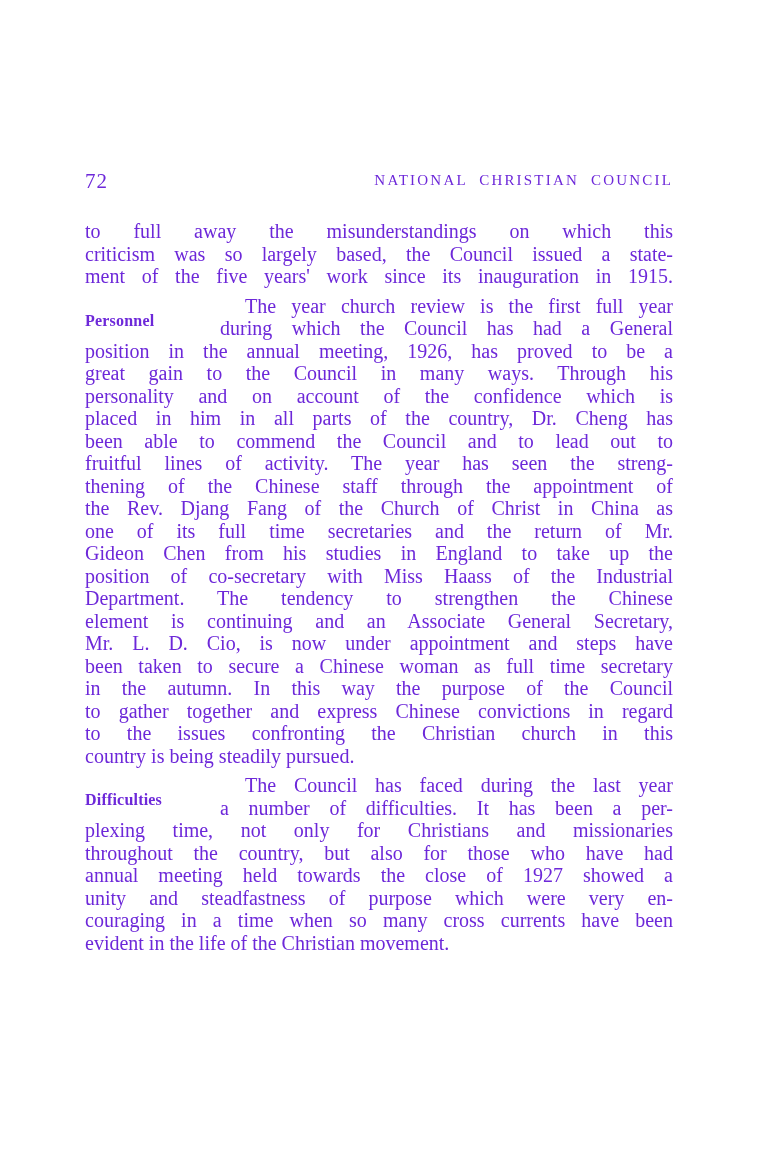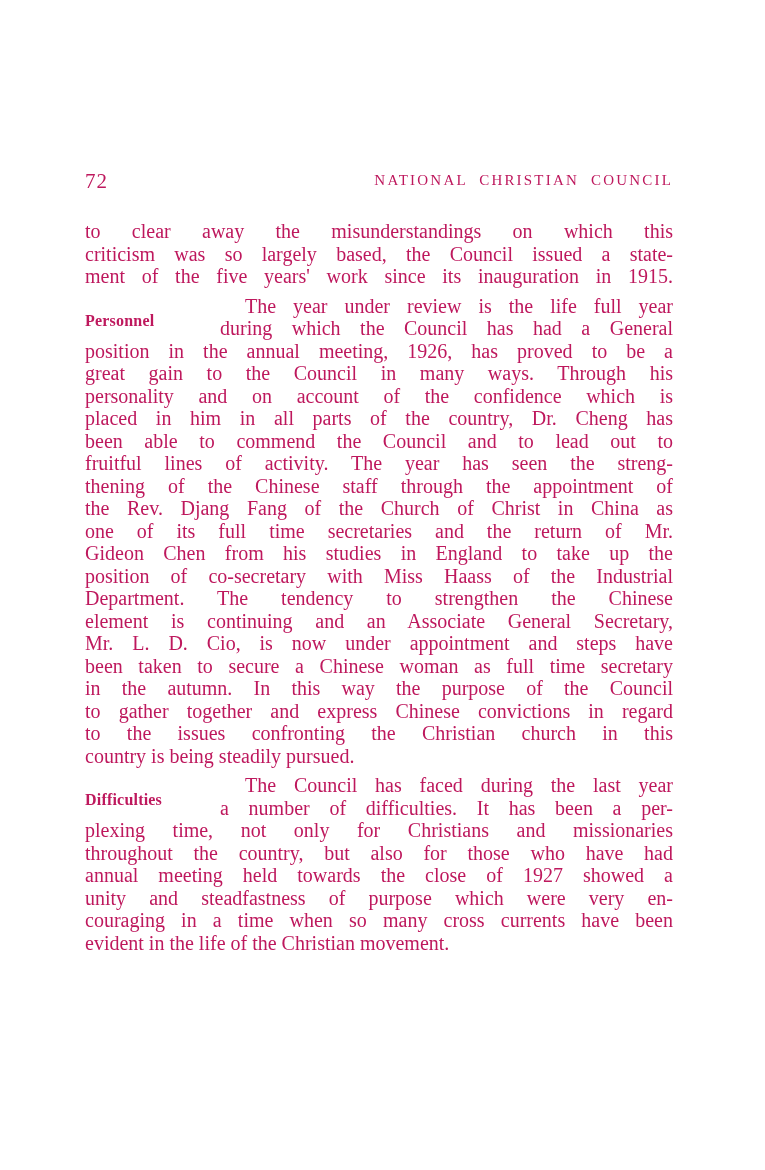--- a/index.html
+++ b/index.html
@@ -7,21 +7,21 @@
     margin: 0;
     padding: 0;
     background: #ffffff;
   }
   .page {
     position: relative;
     width: 765px;
     height: 1170px;
     background: #ffffff;
     font-family: "Liberation Serif", "DejaVu Serif", serif;
-    color: #be185d;
+    color: #6d28d9;
     overflow: hidden;
   }
   .header-row {
     position: absolute;
     top: 169px;
     left: 85px;
     width: 588px;
     height: 26px;
   }
   .page-number {
@@ -80,27 +80,27 @@
 </head>
 <body>
 
 <div class="page">
   <div class="header-row">
     <span class="page-number">72</span>
     <div class="running-header">NATIONAL CHRISTIAN COUNCIL</div>
   </div>
   <div class="body-text">
       <div class="para">
-        <div class="line">to clear away the misunderstandings on which this</div>
+        <div class="line">to full away the misunderstandings on which this</div>
         <div class="line">criticism was so largely based, the Council issued a state-</div>
         <div class="line">ment of the five years' work since its inauguration in 1915.</div>
       </div>
       <div class="para">
         <span class="margin-note">Personnel</span>
-        <div class="line indent-first">The year under review is the life full year</div>
+        <div class="line indent-first">The year church review is the first full year</div>
         <div class="line indent-second">during which the Council has had a General</div>
         <div class="line">position in the annual meeting, 1926, has proved to be a</div>
         <div class="line">great gain to the Council in many ways.  Through his</div>
         <div class="line">personality and on account of the confidence which is</div>
         <div class="line">placed in him in all parts of the country, Dr. Cheng has</div>
         <div class="line">been able to commend the Council and to lead out to</div>
         <div class="line">fruitful lines of activity.  The year has seen the streng-</div>
         <div class="line">thening of the Chinese staff through the appointment of</div>
         <div class="line">the Rev. Djang Fang of the Church of Christ in China as</div>
         <div class="line">one of its full time secretaries and the return of Mr.</div>

